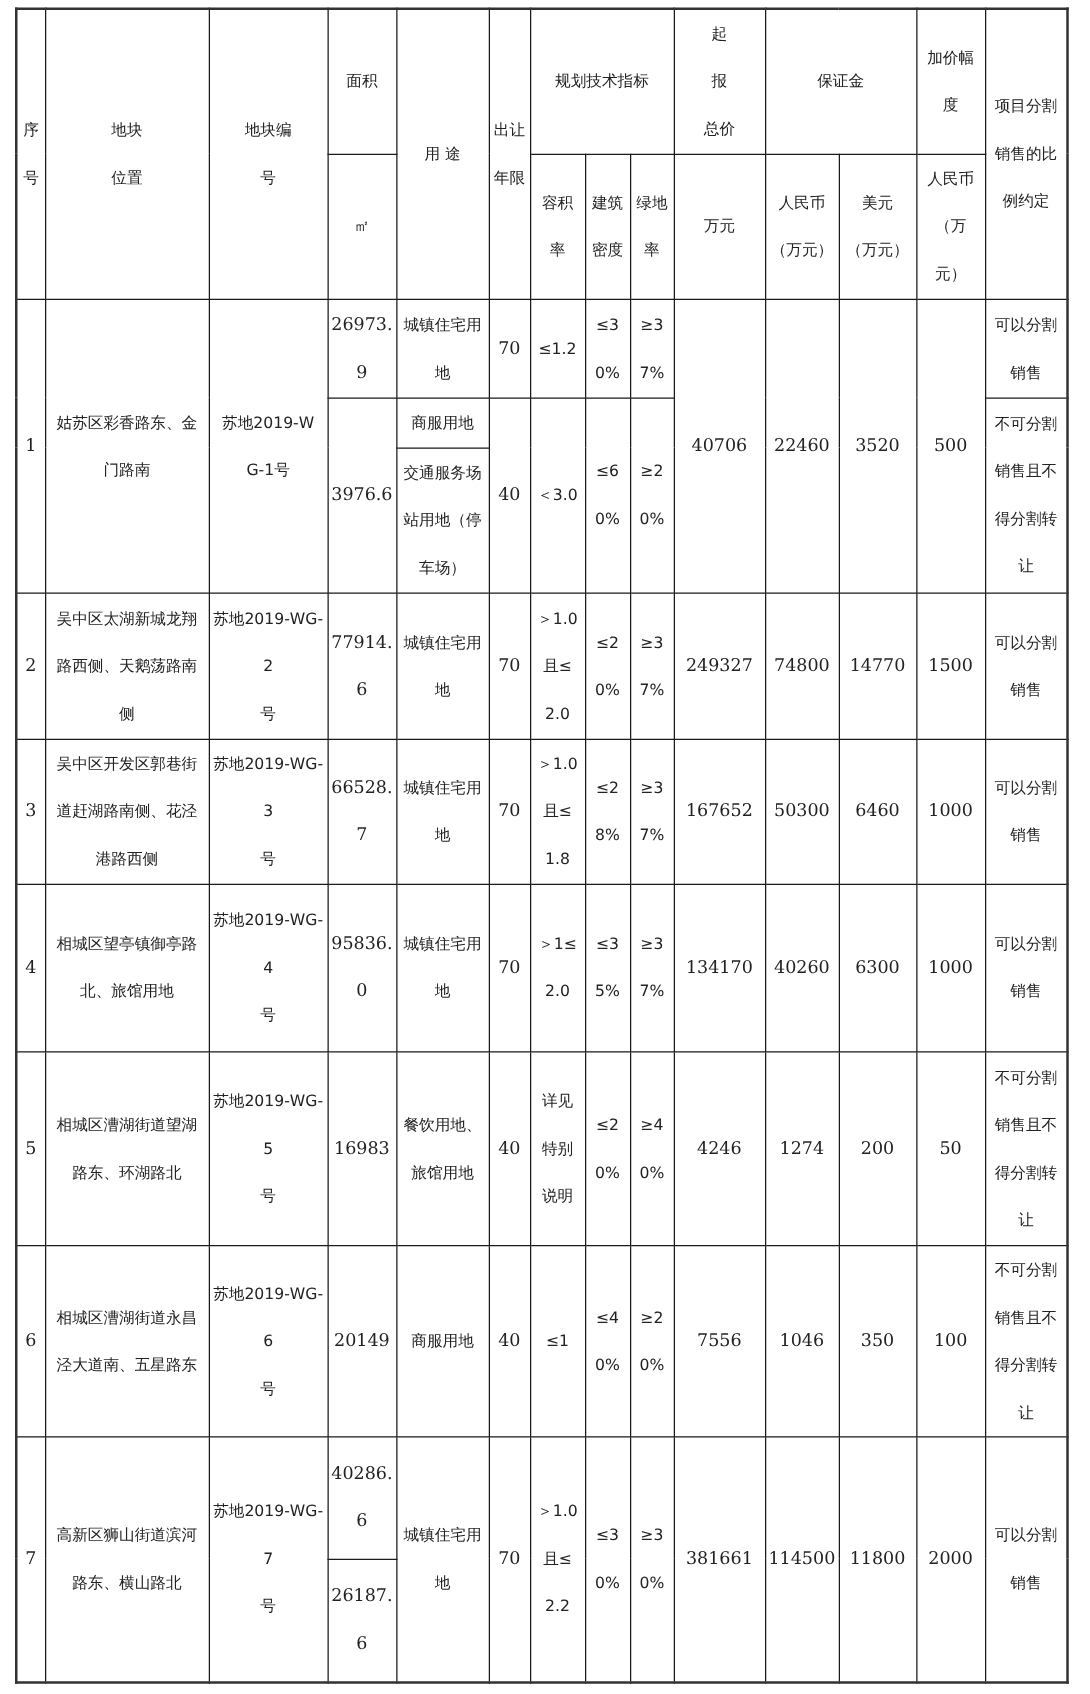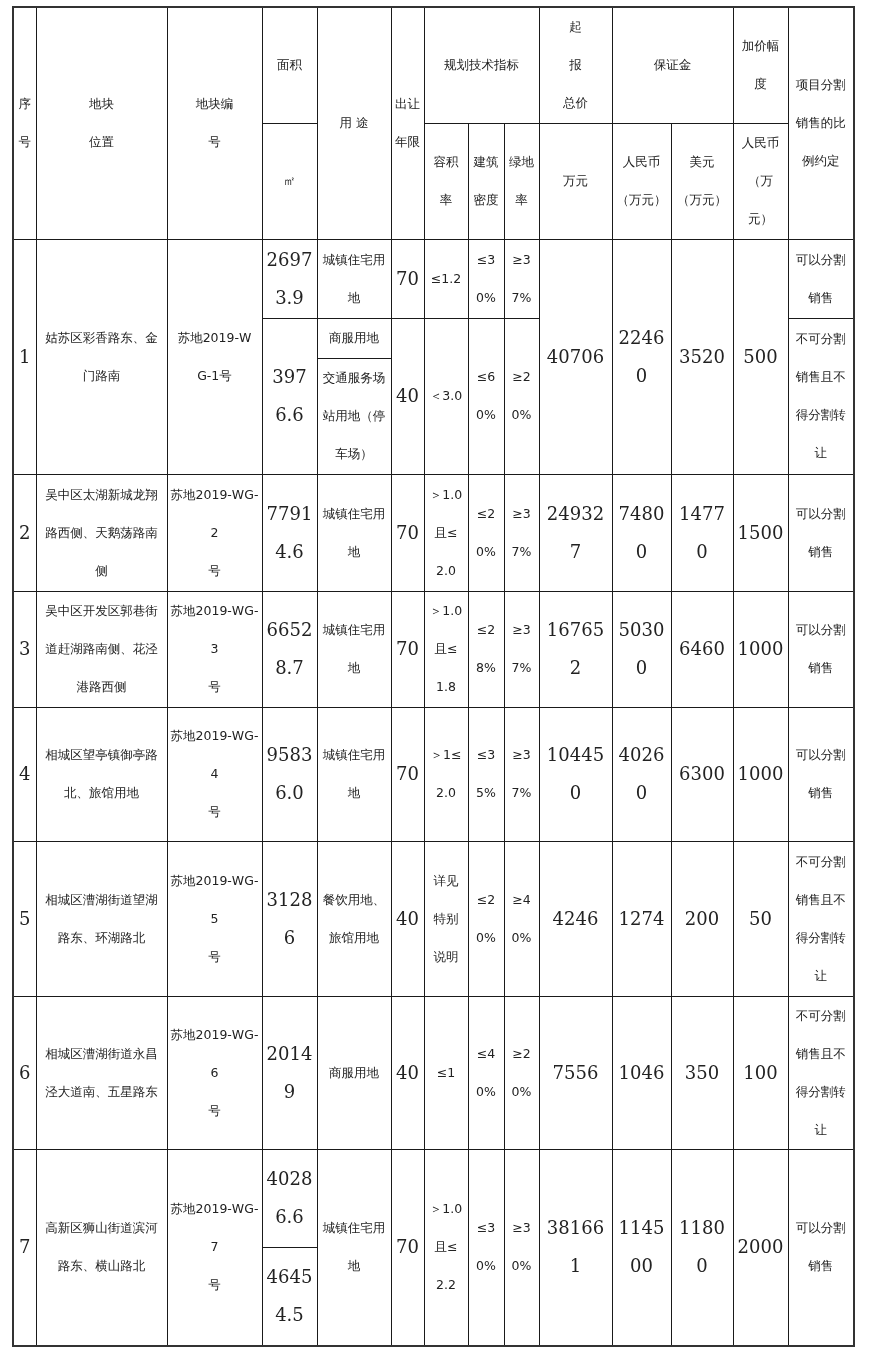--- a/index.html
+++ b/index.html
@@ -10,21 +10,21 @@
     border-collapse: collapse; table-layout: fixed;
     font-size: 12.5px;
   }
   table.grid td {
     border: 1px solid #1a1a1a;
     text-align: center; vertical-align: middle;
     padding: 0 2px; line-height: 38px;
     overflow: hidden; word-break: break-all;
   }
   table.grid { border: 2px solid #333; }
-  td.num { font-family: "DejaVu Serif", "Liberation Serif", serif; font-size: 18px; }
+  td.num { font-family: "DejaVu Serif", "Liberation Serif", serif; font-size: 14px; }
   .pre { white-space: pre-line; }
 </style>
 </head>
 <body>
 
 <table class="grid">
   <colgroup>
     <col style="width:23px">
       <col style="width:131px">
       <col style="width:95px">
@@ -183,34 +183,34 @@
     <td class="num">95836.0</td>
     <td class="pre">城镇住宅用
 地</td>
     <td class="num">70</td>
     <td class="pre">＞1≤
 2.0</td>
     <td class="pre">≤3
 5%</td>
     <td class="pre">≥3
 7%</td>
-    <td class="num">104450</td>
+    <td class="num">134170</td>
     <td class="num">40260</td>
     <td class="num">6300</td>
     <td class="num">1000</td>
     <td class="pre">可以分割
 销售</td>
   </tr>
   <tr style="height:155px">
     <td class="num">5</td>
     <td class="pre">相城区漕湖街道望湖
 路东、环湖路北</td>
     <td class="pre">苏地2019-WG-5
 号</td>
-    <td class="num">31286</td>
+    <td class="num">16983</td>
     <td class="pre">餐饮用地、
 旅馆用地</td>
     <td class="num">40</td>
     <td class="pre">详见
 特别
 说明</td>
     <td class="pre">≤2
 0%</td>
     <td class="pre">≥4
 0%</td>
@@ -265,16 +265,16 @@
     <td rowspan="2" class="pre">≥3
 0%</td>
     <td rowspan="2" class="num">381661</td>
     <td rowspan="2" class="num">114500</td>
     <td rowspan="2" class="num">11800</td>
     <td rowspan="2" class="num">2000</td>
     <td rowspan="2" class="pre">可以分割
 销售</td>
   </tr>
   <tr style="height:99px">
-    <td class="num">46454.5</td>
+    <td class="num">26187.6</td>
   </tr>
 </tbody>
   </table>
 
 </body></html>

